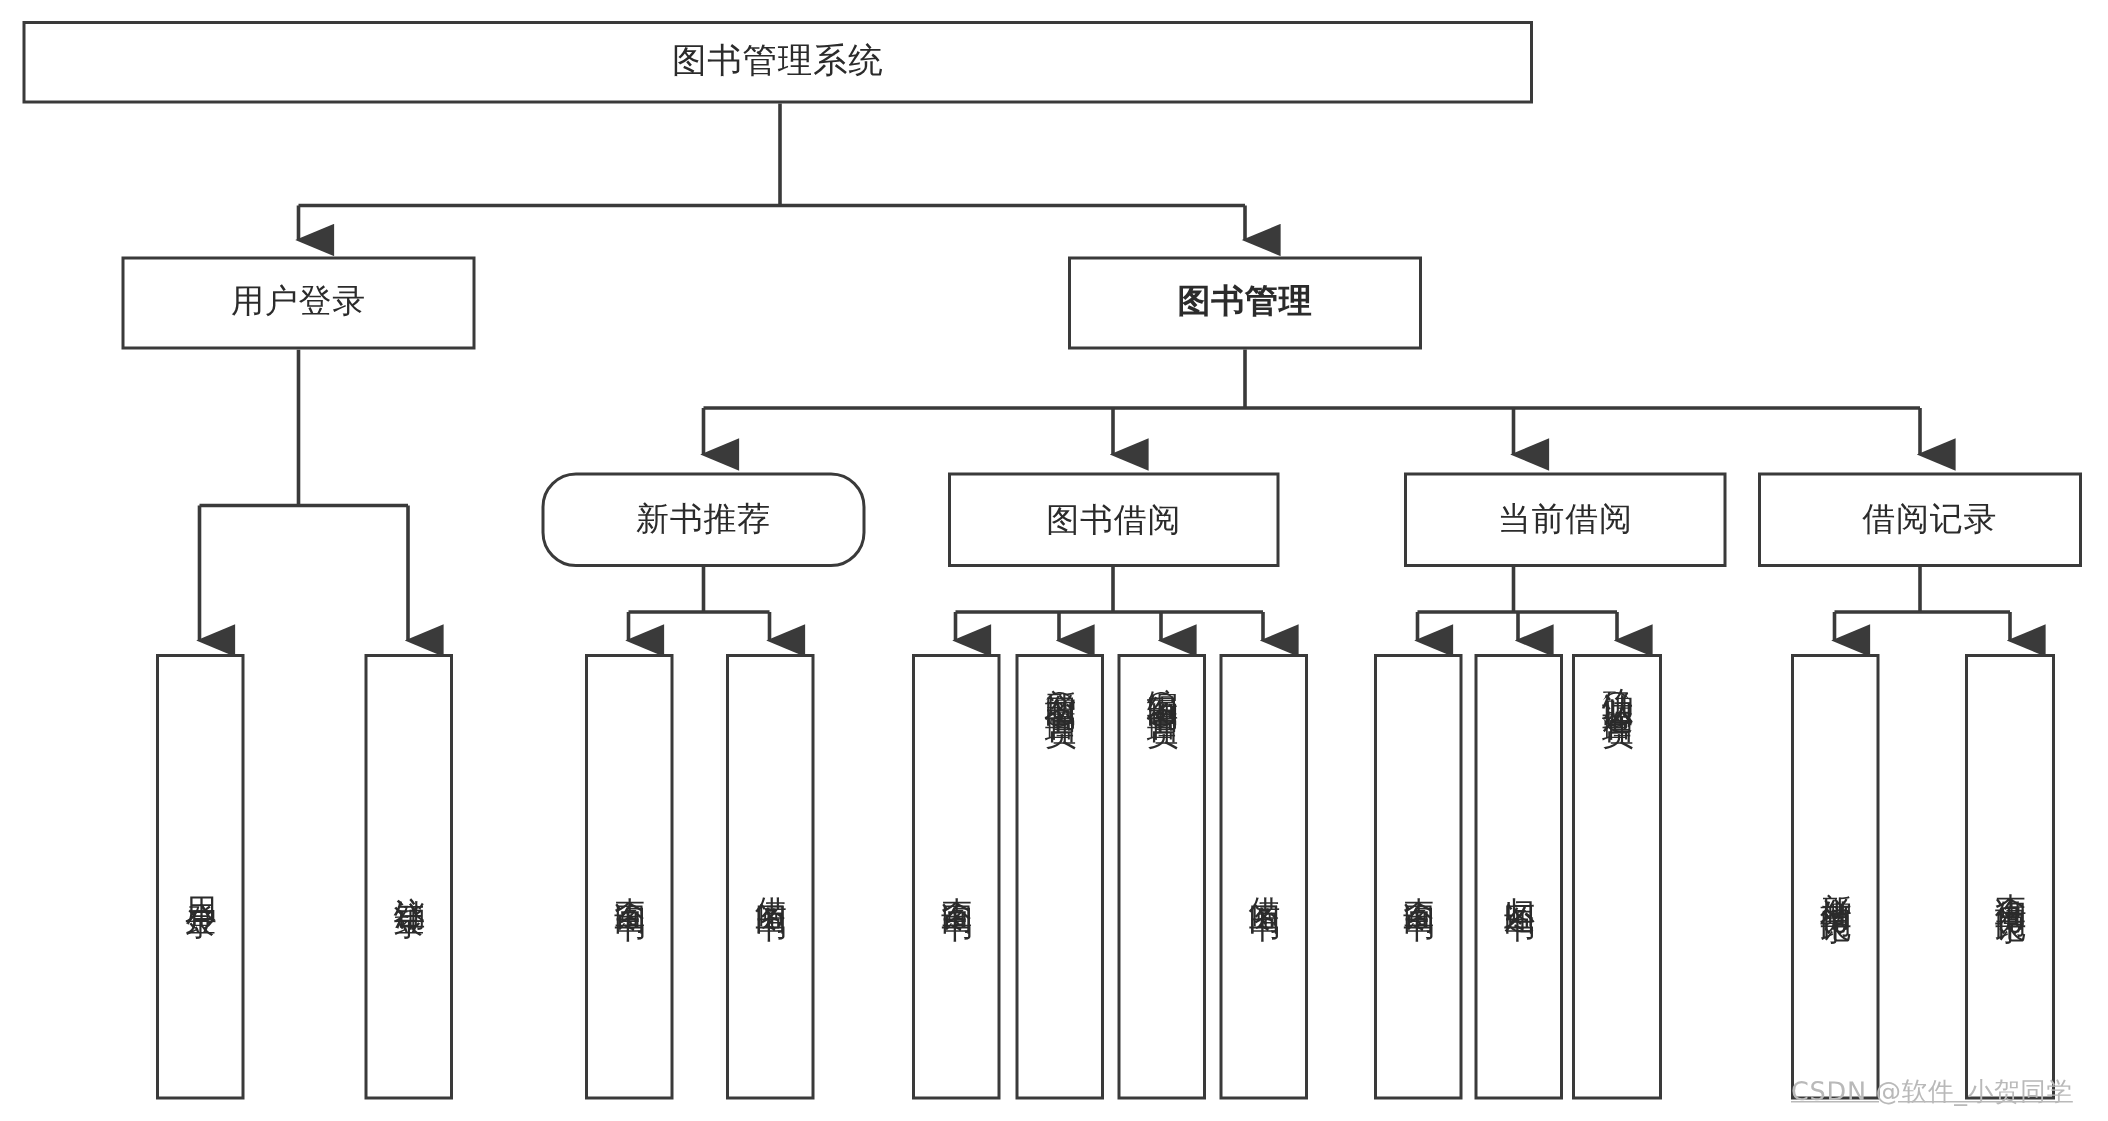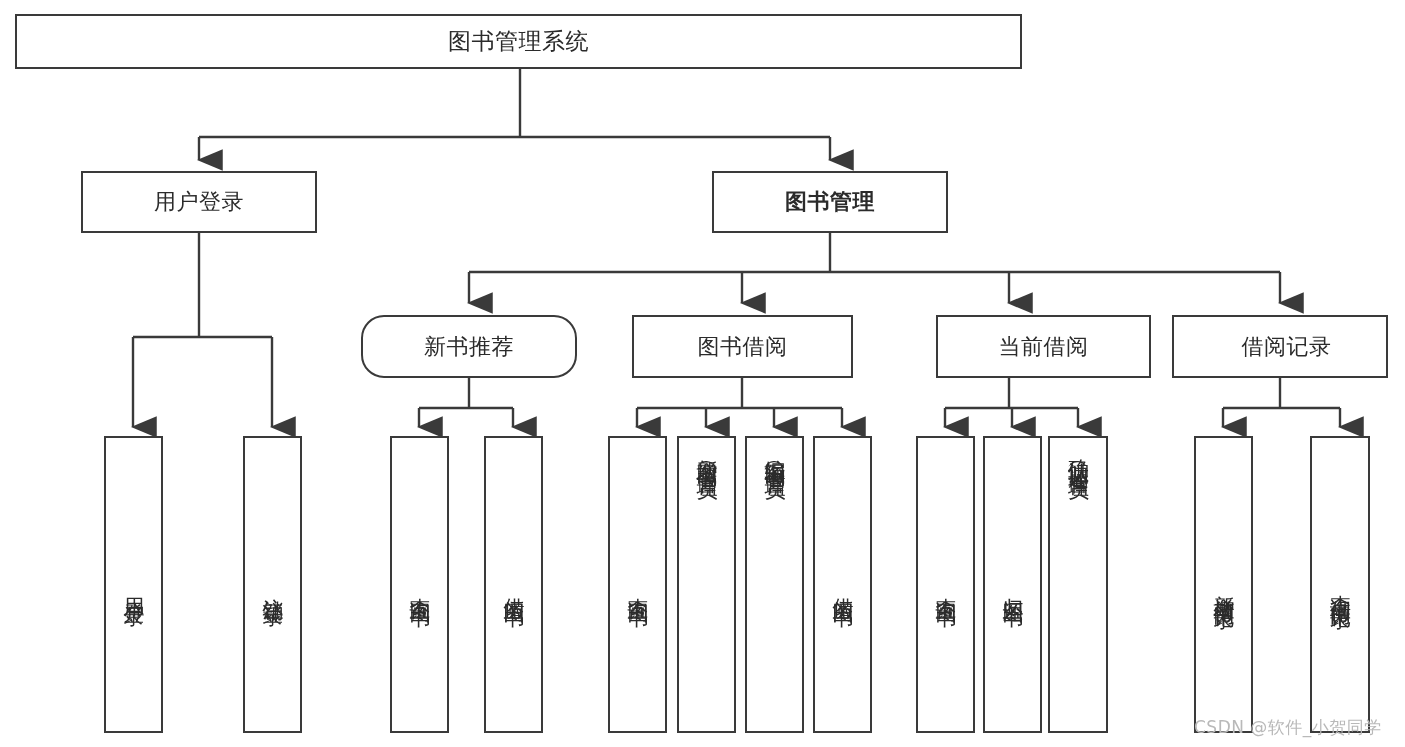--- a/index.html
+++ b/index.html
@@ -189,15 +189,15 @@
     <span class="lbl">确认归还（管理员）</span>
   </div>
 
   <div class="node vert" style="left:1194px; top:436px; width:59px; height:297px;">
     <span class="lbl">新增借阅记录</span>
   </div>
   <div class="node vert" style="left:1310px; top:436px; width:60px; height:297px;">
     <span class="lbl">查询借阅记录</span>
   </div>
 
-  <div class="watermark" style="left:1194px; top:716px;">CSDN @软件_小贺同学</div>
+  <div class="watermark" style="left:1194px; top:716px;text-decoration:underline;">CSDN @软件_小贺同学</div>
 
 </div>
 
 </body></html>

